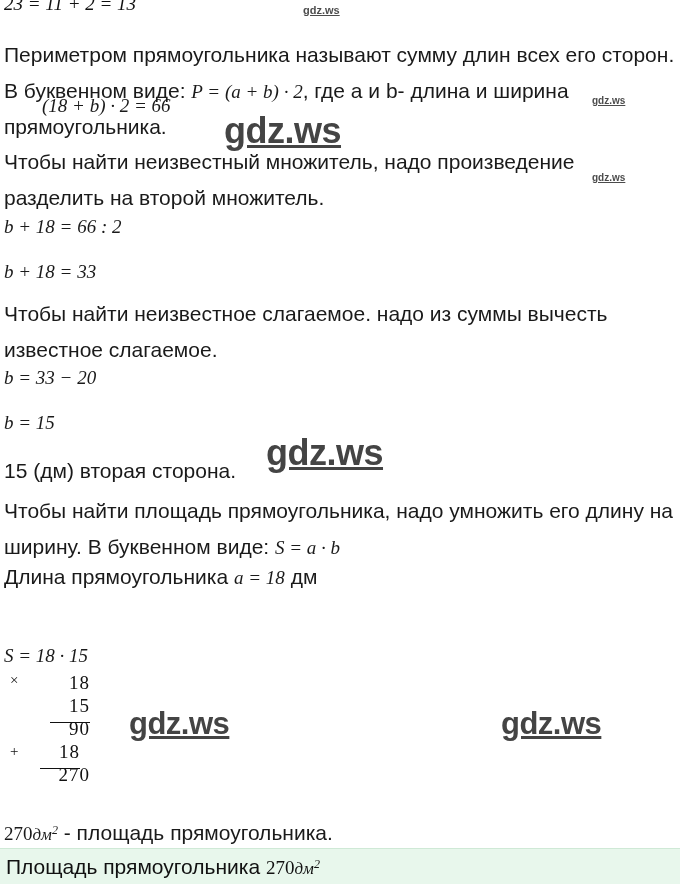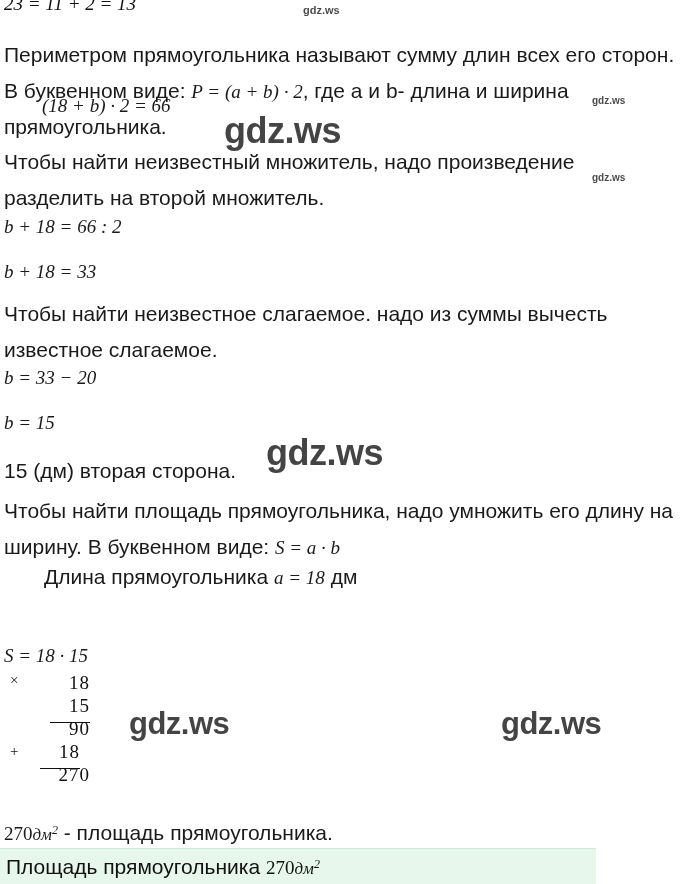--- a/index.html
+++ b/index.html
@@ -51,20 +51,21 @@
     color: #1a1a1a;
   }
   
   .wm {
     position: absolute;
     font-family: "Liberation Sans", sans-serif;
     font-weight: bold;
     color: #2b2b2b;
     opacity: 0.88;
     pointer-events: none;
+    text-decoration: underline;
   }
   .wm-big { font-size: 36px; letter-spacing: -0.5px; }
   .wm-mid { font-size: 31px; letter-spacing: -0.5px; }
   .wm-small { font-size: 10px; font-weight: bold; color: #333; }
   .wm-tiny { font-size: 11px; font-weight: bold; color: #333; }
 
   
   .colmul {
     position: absolute;
     left: 10px;
@@ -96,21 +97,21 @@
     padding-bottom: 5px;
   }
   .colmul .num.wide {
     width: 50px;
   }
 
   .answerbox {
     position: absolute;
     left: 0px;
     top: 848px;
-    width: 596px;
+    width: 680px;
     height: 36px;
     background: #e8f7ec;
     border-top: 1px solid #cfe9d6;
   }
   .answerbox .inner {
     padding: 6px 6px 0 6px;
     font-size: 15px;
     color: #111;
   }
   .sup {
@@ -146,21 +147,21 @@
   <div class="line math" style="top: 368px;">b = 33 − 20</div>
 
   <div class="line math" style="top: 413px;">b = 15</div>
 
   <div class="line text" style="top: 461px;">15 (дм) вторая сторона.</div>
 
   <div class="wrap-line" style="top: 494px;">
     <span class="text">Чтобы найти площадь прямоугольника, надо умножить его длину на ширину. В буквенном виде: </span><span class="math">S = a · b</span>
   </div>
 
-  <div class="line" style="top: 567px; margin-left: 40px;">
+  <div class="line" style="top: 567px;">
     <span class="text">Длина прямоугольника </span><span class="math">a = 18</span><span class="text"> дм</span>
   </div>
 
 
   <div class="line math" style="top: 646px;">S = 18 · 15</div>
 
   <div class="colmul">
     <div class="row">
       <span class="op">×</span>
       <span class="num">18</span>

